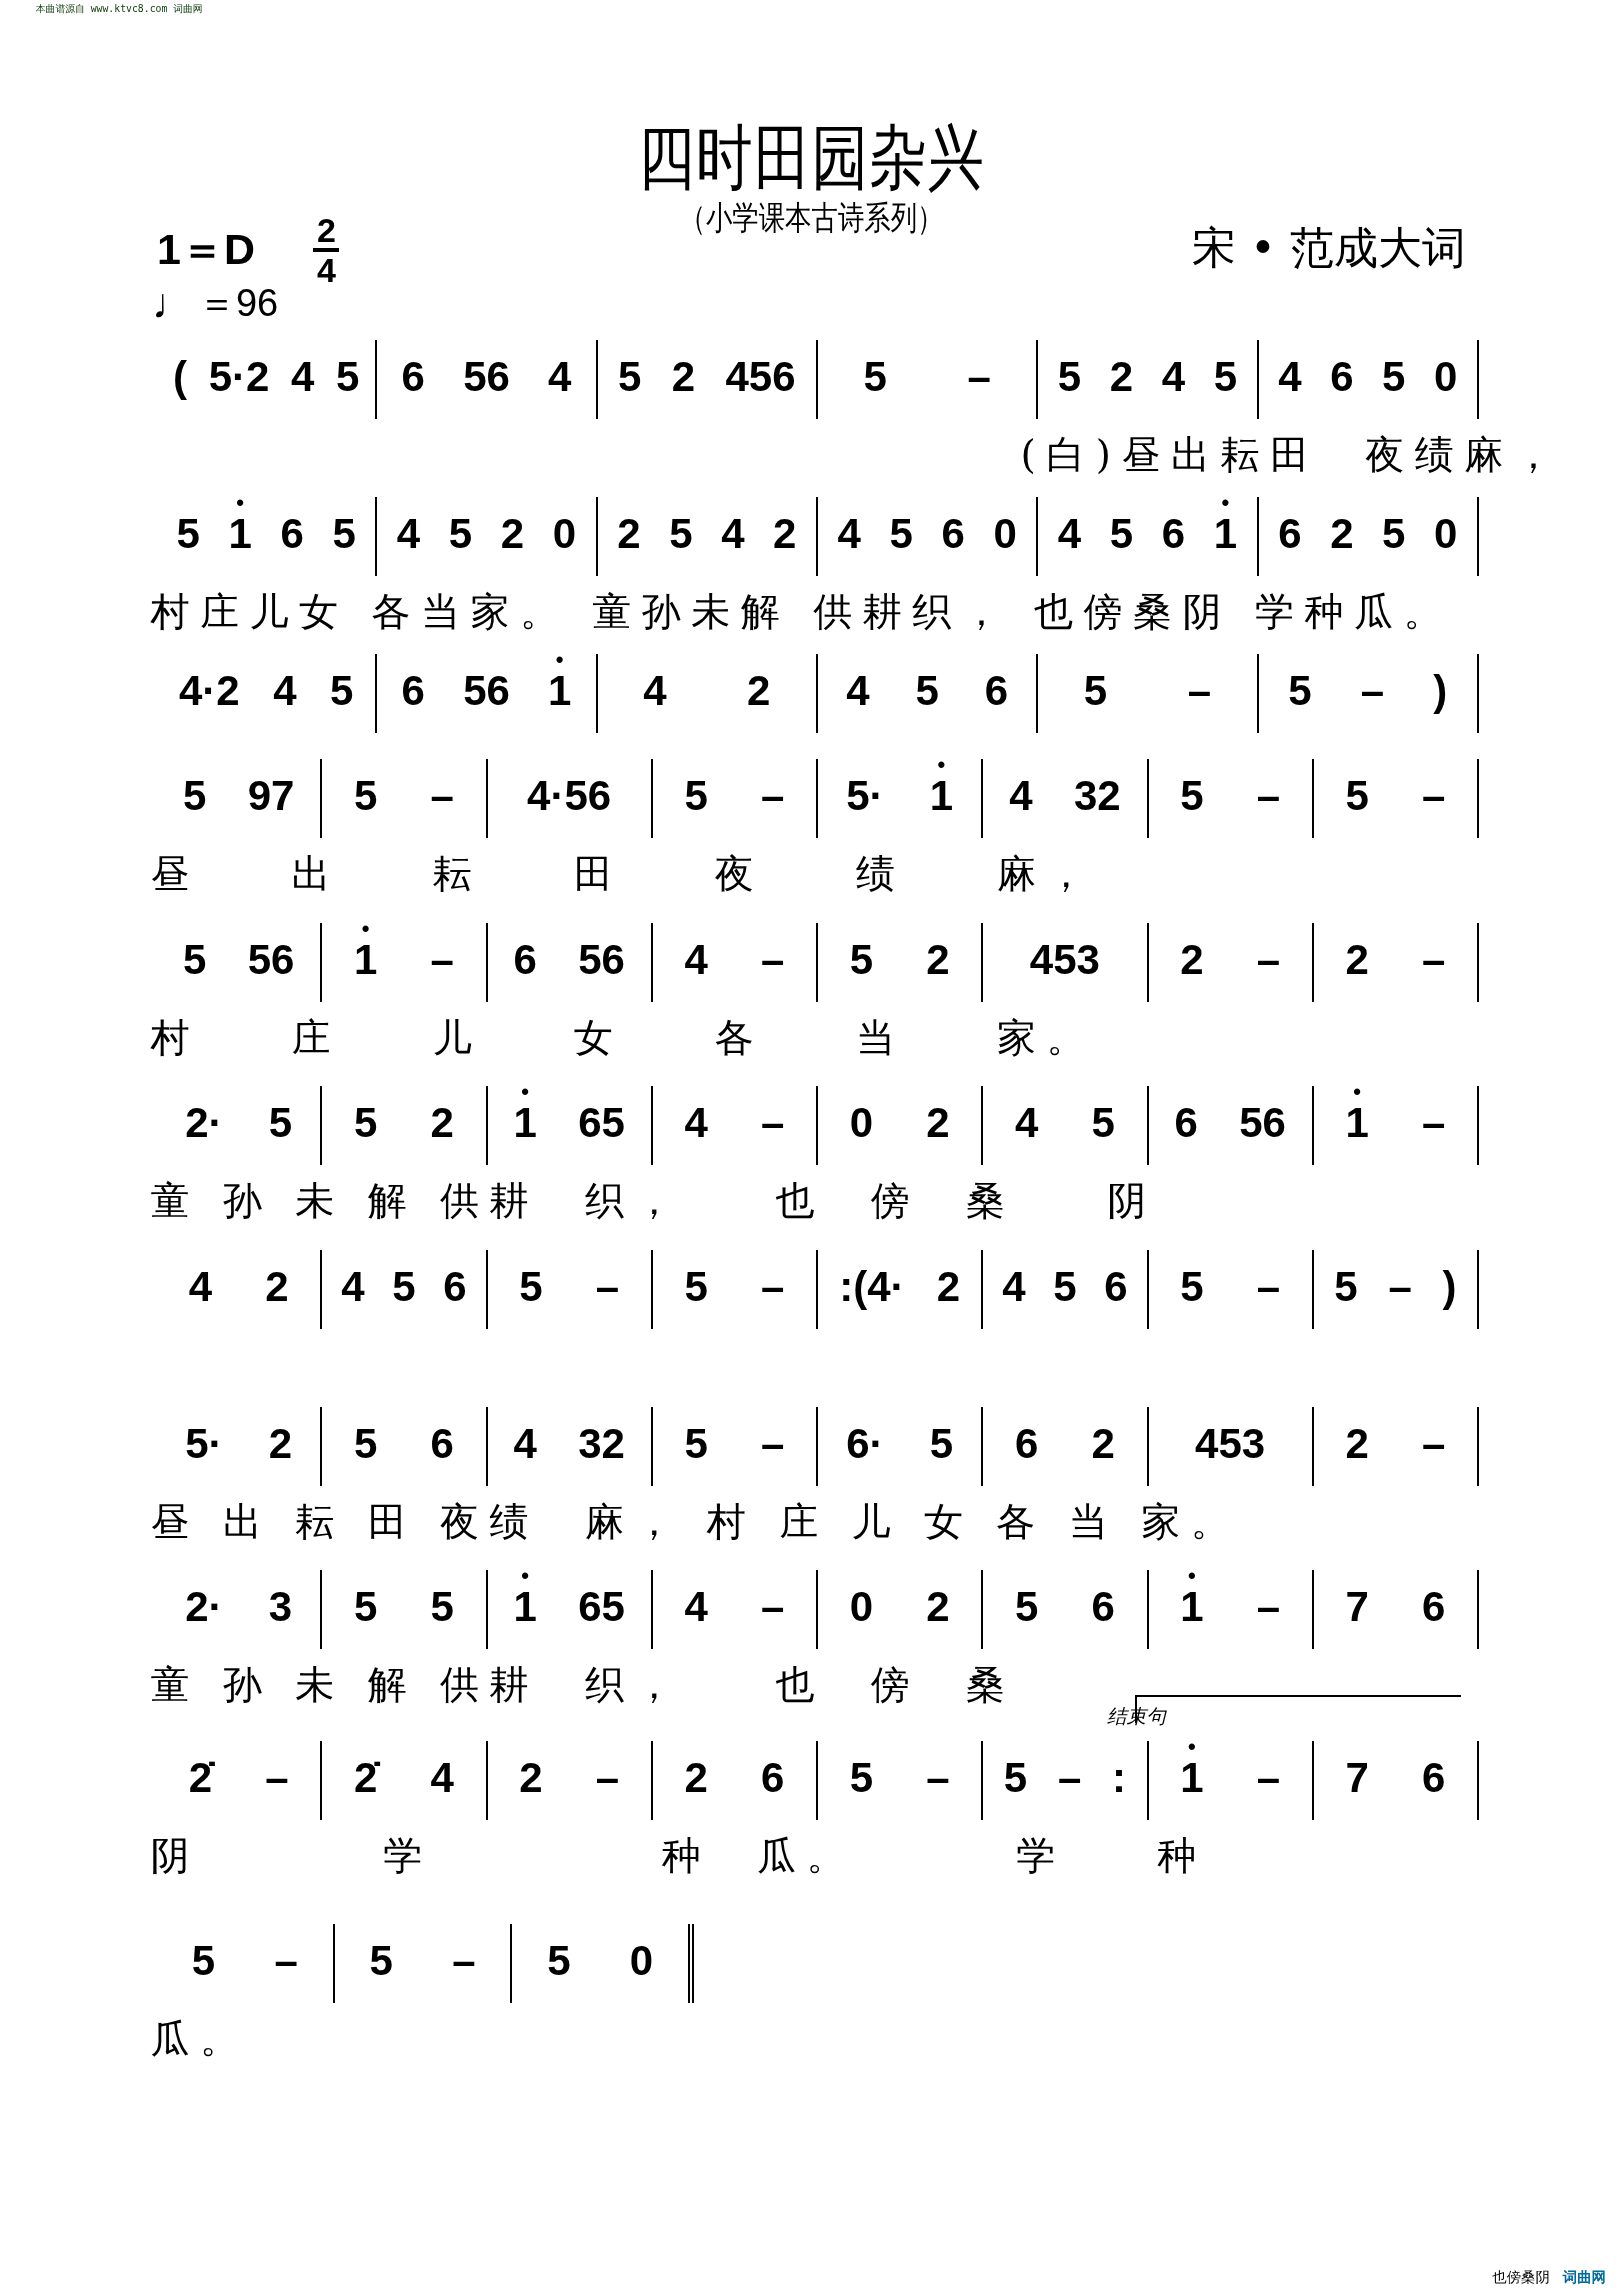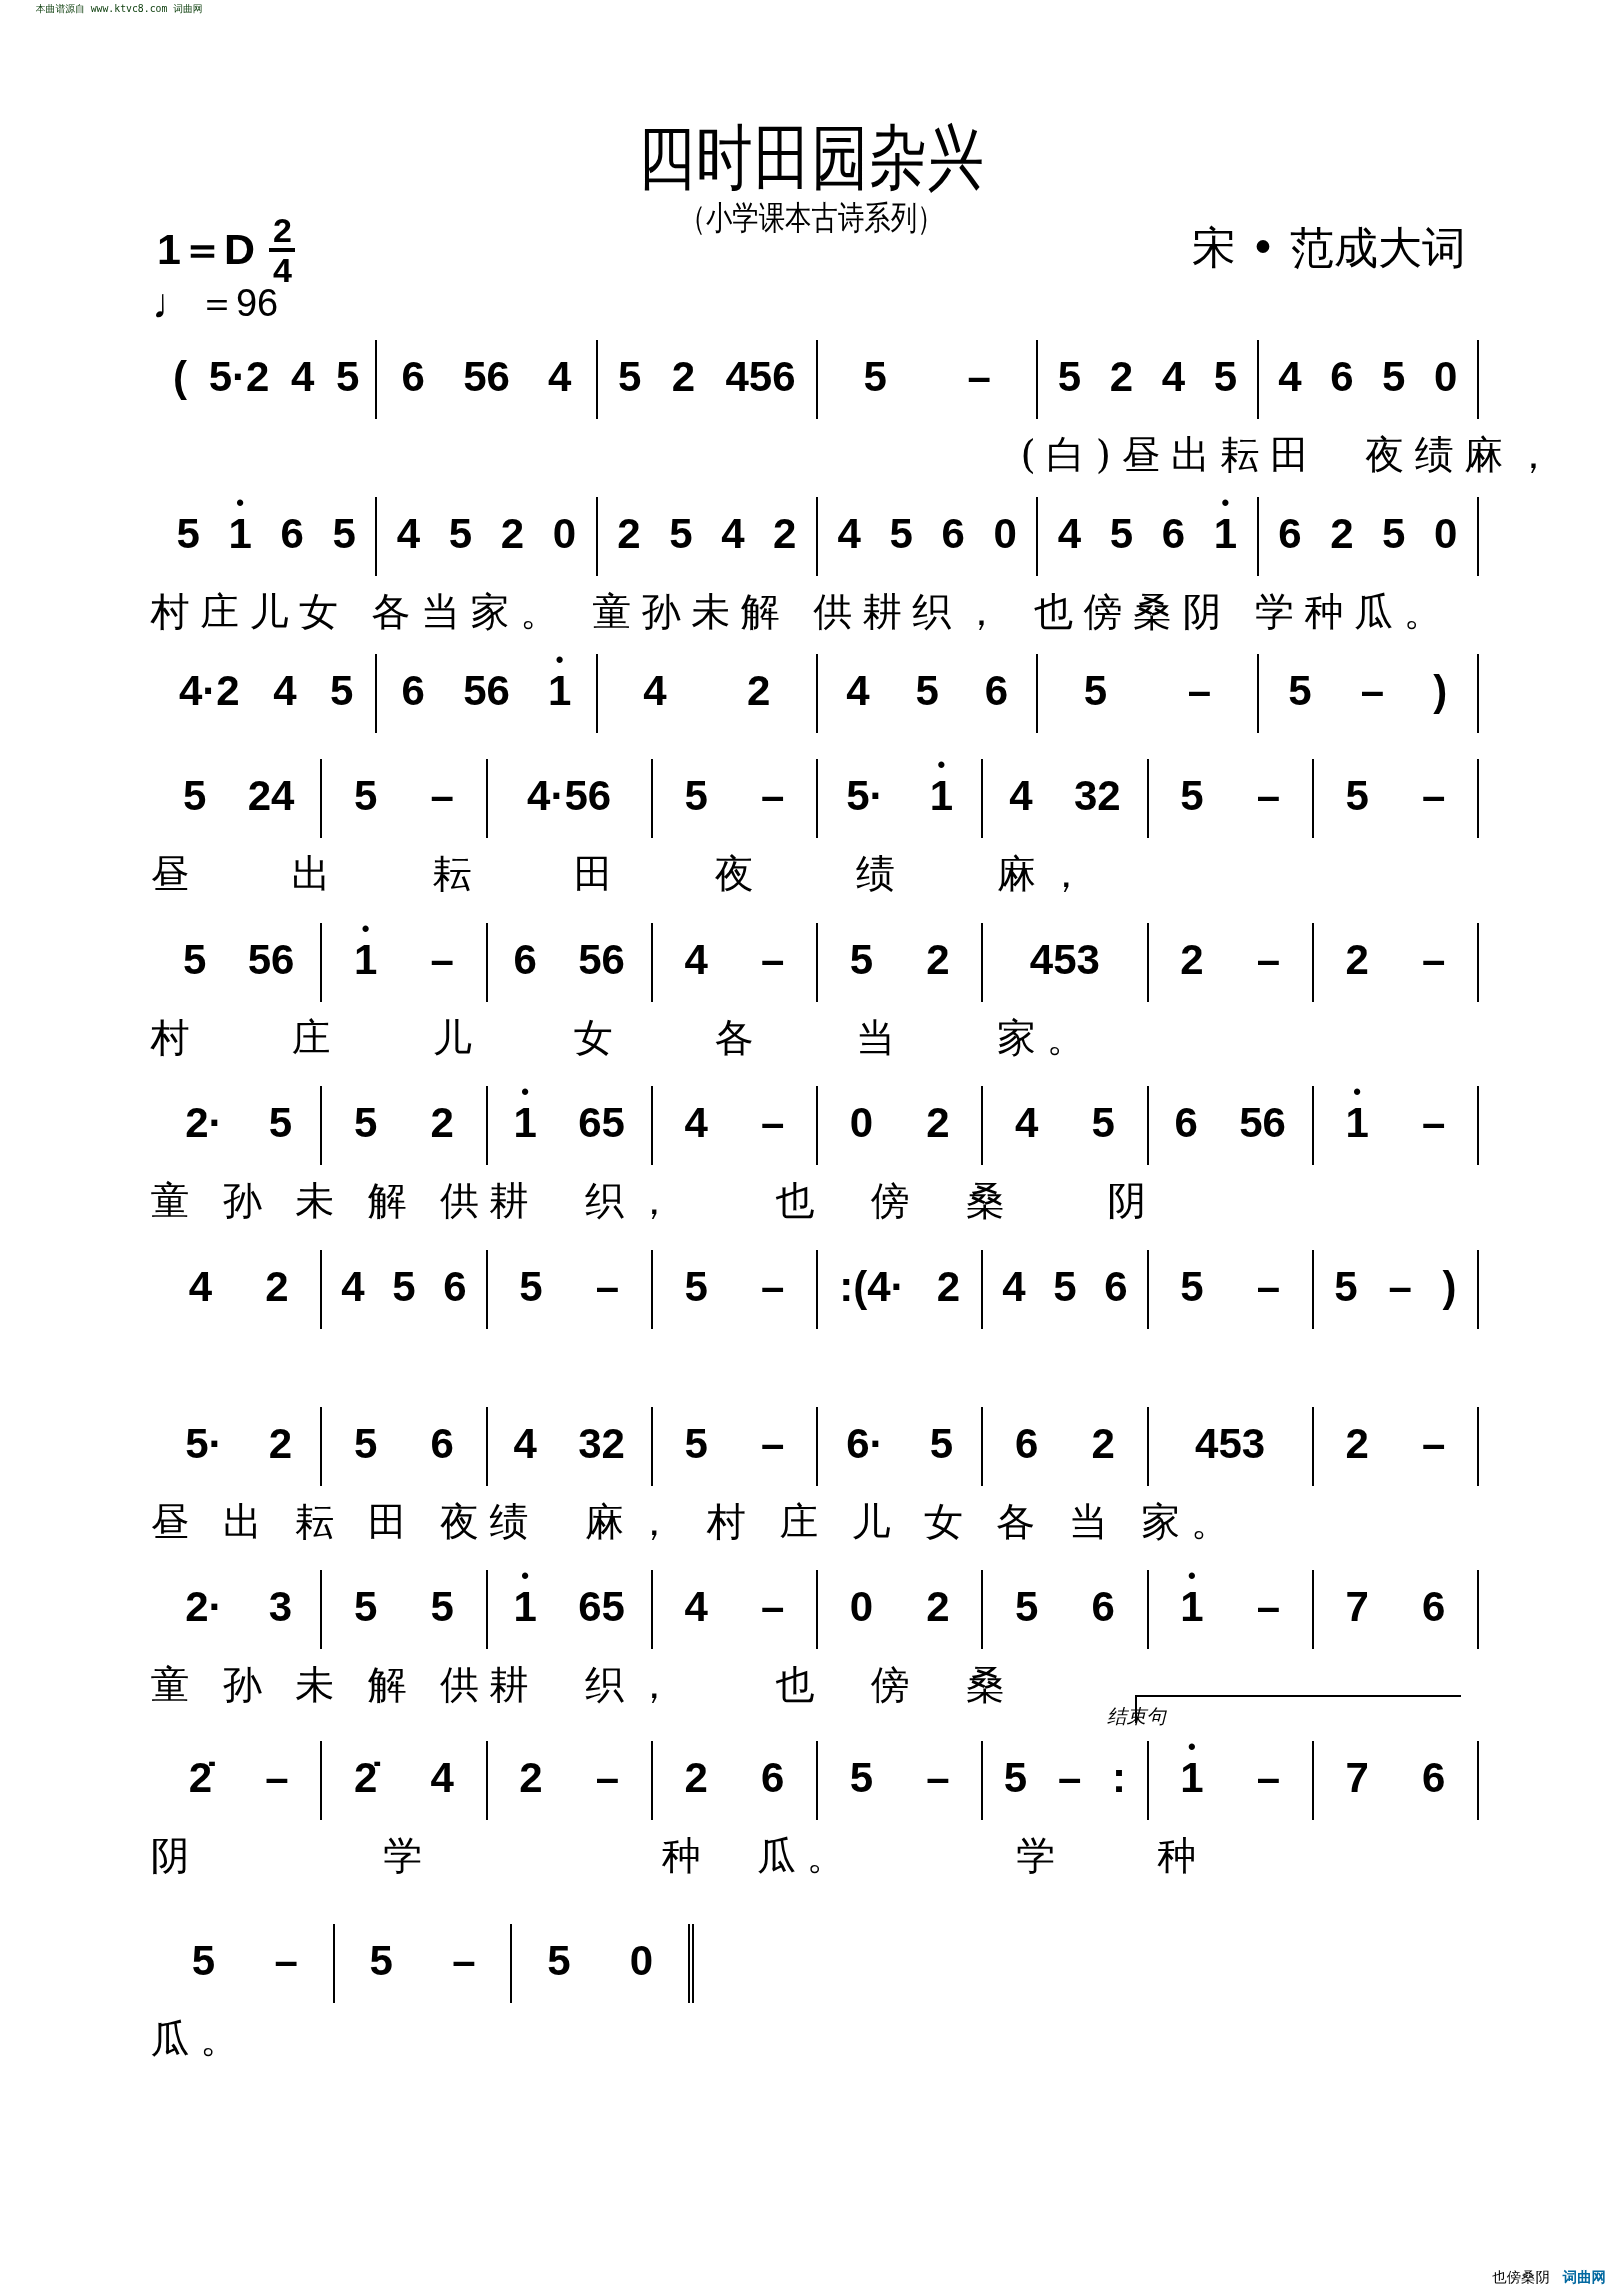--- a/index.html
+++ b/index.html
@@ -8,21 +8,21 @@
   .watermark-top { position: absolute; left: 11.8px; top: 2.6px; font-size: 9.8px; color: #0b3d0b;
                    font-family: "DejaVu Sans Mono", monospace; margin-left: 24px; }
   .watermark-bottom { position: absolute; right: 17px; bottom: 7.9px; font-size: 14.4px; }
   .watermark-bottom .brand { color: #0369a1; margin-left: 13px; font-weight: bold; }
   .title { position: absolute; left: 0; right: 0; top: 111px; text-align: center;
            font-size: 71px; font-family: "DejaVu Sans", sans-serif; letter-spacing: 1.3px;
            transform: scaleX(0.8); }
   .subtitle { position: absolute; left: 0; right: 0; top: 196px; text-align: center;
               font-size: 33px; font-family: "DejaVu Serif", serif; transform: scaleX(0.8); }
   .key { position: absolute; left: 157px; top: 213px; font-size: 43px; font-weight: bold;
-         display: flex; align-items: center; }
+         display: flex; align-items: center; gap: 44px; }
   .frac { display: inline-flex; flex-direction: column; align-items: center; margin-left: 14.4px;
           font-size: 34px; line-height: 34px; }
   .frac .bar { width: 26px; height: 3.3px; background: #000; margin: 1.3px 0; }
   .tempo { position: absolute; left: 152px; top: 278px; font-size: 38px; display: flex; align-items: center; }
   .tempo .note-icon { font-size: 42px; margin-right: 3.9px; }
   .credits { position: absolute; right: 157px; top: 216px; text-align: left;
              font-family: "DejaVu Serif", serif; font-size: 44px; line-height: 64px; }
   .credits .c2 { letter-spacing: 31px; margin-right: -31px; }
 
   .line { position: absolute; left: 157px; width: 1322px; height: 118px; }
@@ -173,21 +173,21 @@
           <span class="n dash">–</span>
           <span class="n">)</span>
         </div>
       </div>
       <div class="lyrics"></div>
     </div>
     <div class="line" style="top: 759px;">
       <div class="bars">
         <div class="measure">
           <span class="n">5</span>
-          <span class="n">24</span>
+          <span class="n">97</span>
         </div>
         <div class="measure">
           <span class="n">5</span>
           <span class="n dash">–</span>
         </div>
         <div class="measure">
           <span class="n">4·56</span>
         </div>
         <div class="measure">
           <span class="n">5</span>

